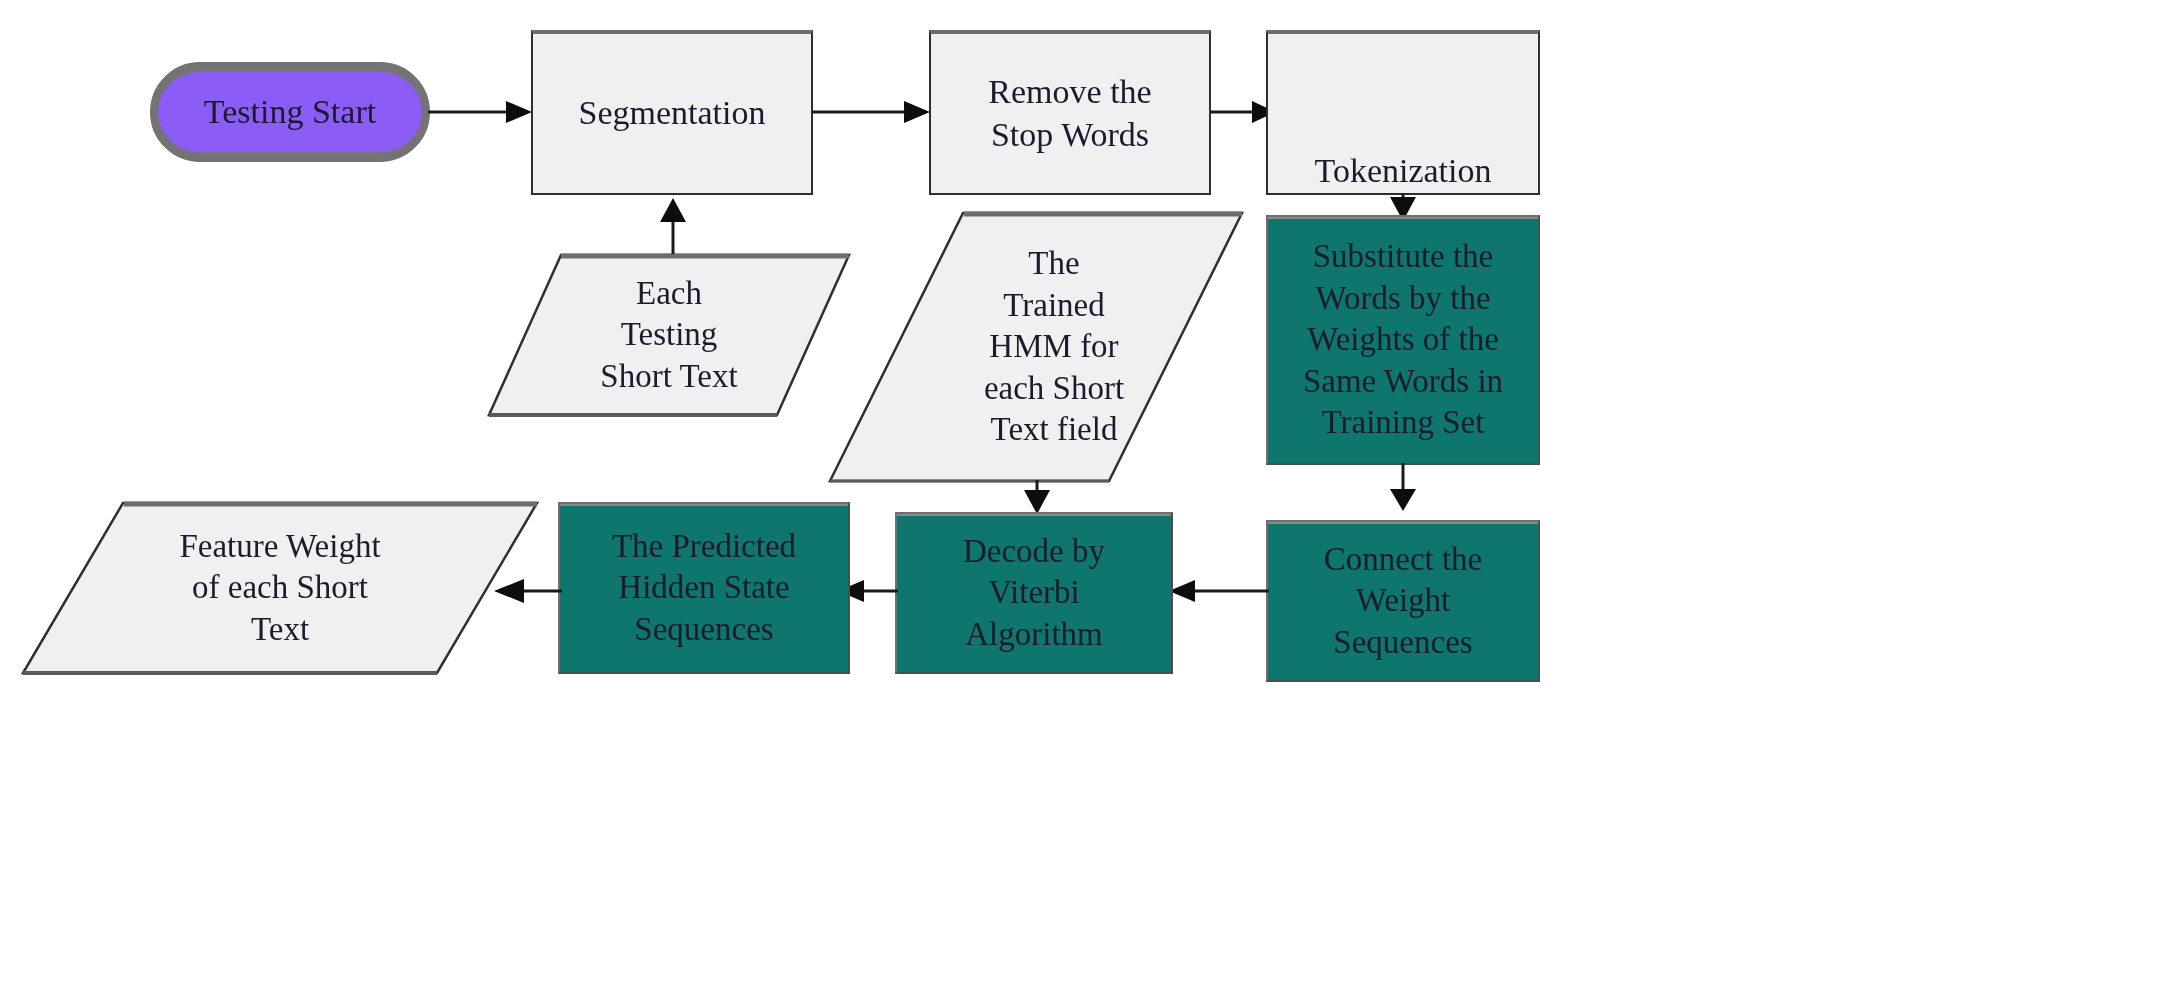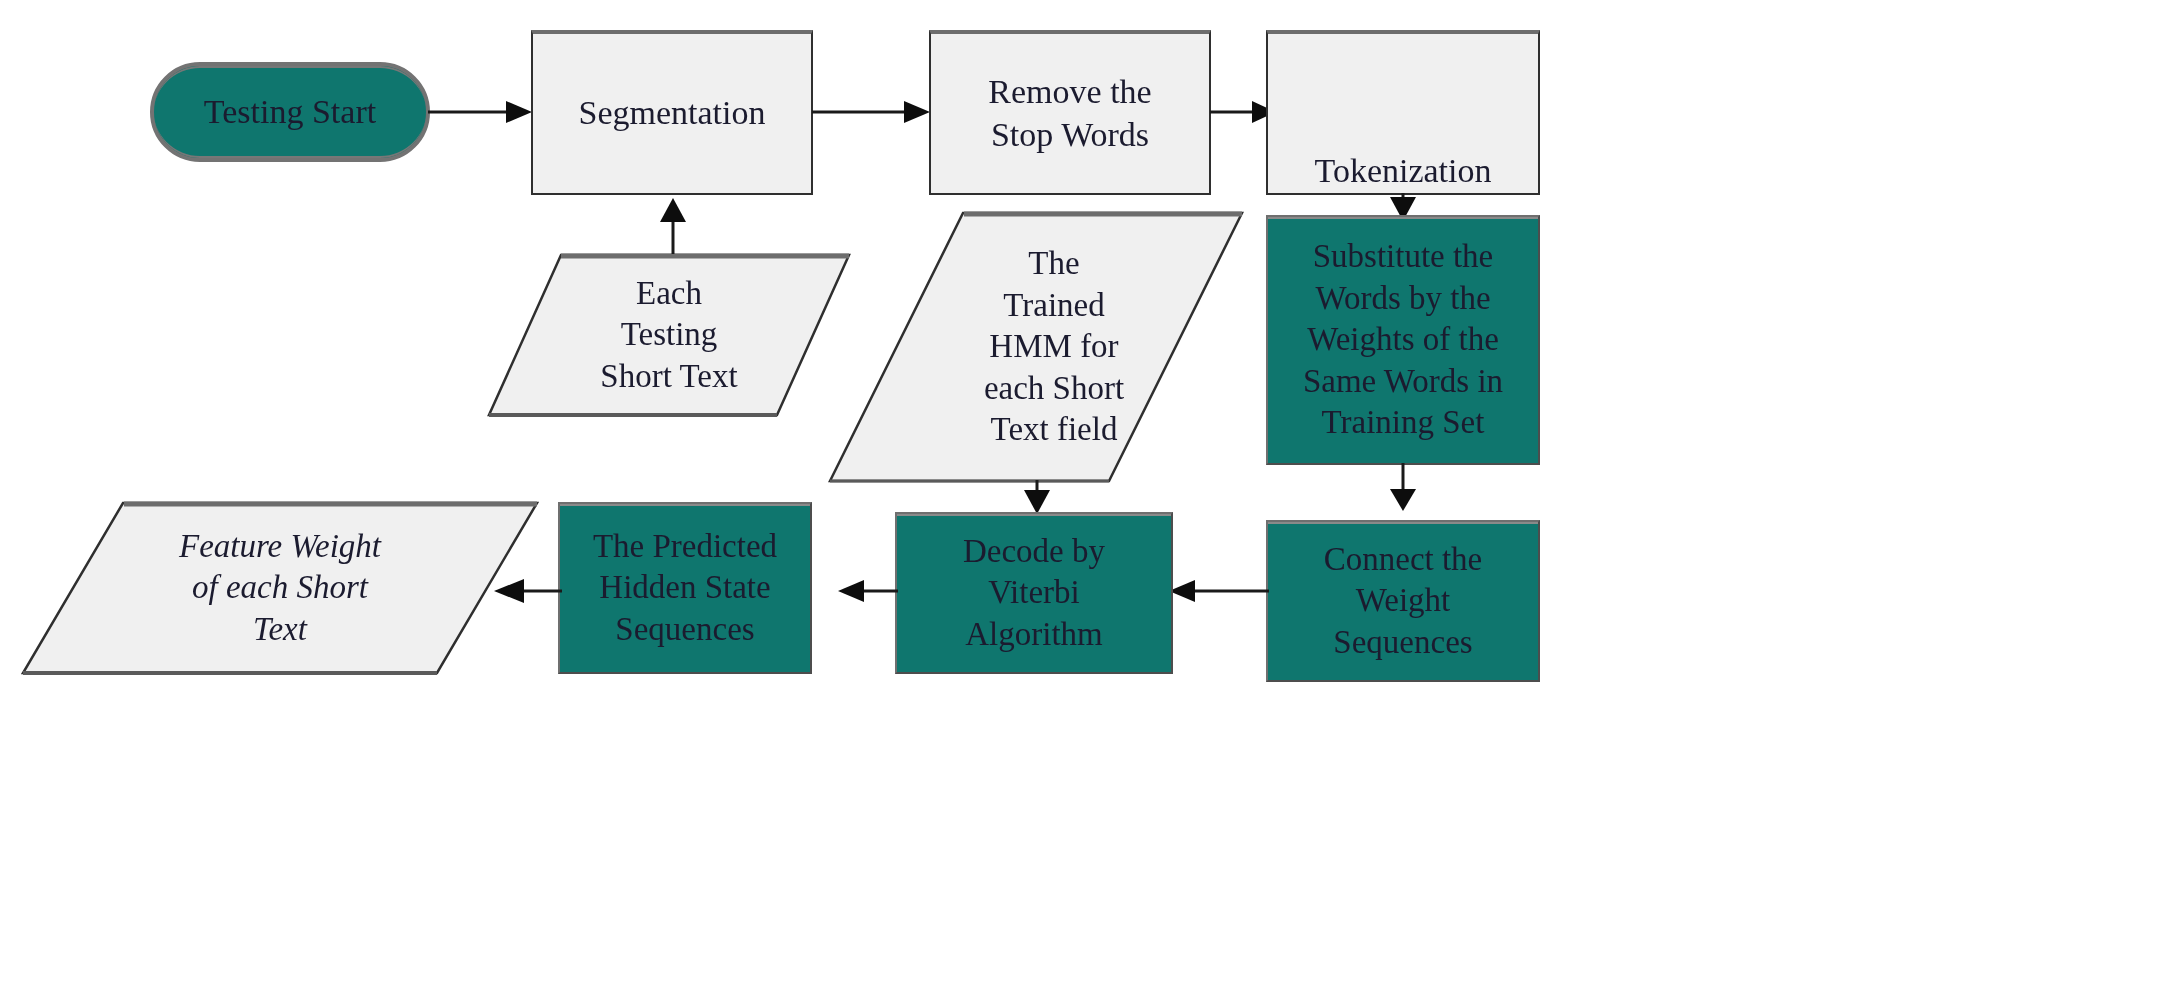--- a/index.html
+++ b/index.html
@@ -36,22 +36,22 @@
     border-top-color: #6f6f6f;
     border-left-color: #6f6f6f;
     box-shadow: 0 2px 0 0 #8a8a8a inset;
   }
   .rect-dark {
     background: #f0f0f0;
     border: 2px solid #2f2f2f;
     border-top: 4px solid #6d6d6d;
   }
   .stadium {
-    background: #0f766e;
-    border: 4px solid #737373;
+    background: #8b5cf6;
+    border: 8px solid #737373;
     border-radius: 999px;
     box-shadow: 0 3px 0 -1px #777 inset, 0 -3px 0 -1px #777 inset;
   }
   
   .para-wrap {
     position: absolute;
   }
   .para-wrap svg {
     position: absolute;
     left: 0;
@@ -206,34 +206,34 @@
 Algorithm</span>
   </div>
 
   <div class="conn" style="left:836px; top:574px;">
     <svg width="64" height="34" viewBox="0 0 64 34">
       <line x1="62" y1="17" x2="26" y2="17" stroke="#1a1a1a" stroke-width="3"></line>
       <polygon points="28,6 28,28 2,17" fill="#0d0d0d"></polygon>
     </svg>
   </div>
 
-  <div class="node rect fs-33" style="left:558px; top:502px; width:254px; height:172px;">
+  <div class="node rect fs-33" style="left:558px; top:502px; width:292px; height:172px;">
     <span>The Predicted
 Hidden State
 Sequences</span>
   </div>
 
   <div class="conn" style="left:492px; top:574px;">
     <svg width="72" height="34" viewBox="0 0 72 34">
       <line x1="70" y1="17" x2="30" y2="17" stroke="#1a1a1a" stroke-width="3"></line>
       <polygon points="32,5 32,29 2,17" fill="#0d0d0d"></polygon>
     </svg>
   </div>
 
-  <div class="para-wrap" style="left:20px; top:500px; width:520px; height:176px;font-style:italic;">
+  <div class="para-wrap" style="left:20px; top:500px; width:520px; height:176px;">
     <svg width="520" height="176" viewBox="0 0 520 176">
       <polygon points="103,3 517,3 417,173 3,173" fill="#f0f0f0" stroke="#2f2f2f" stroke-width="2.5"></polygon>
       <line x1="104" y1="4" x2="517" y2="4" stroke="#6d6d6d" stroke-width="5"></line>
       <line x1="3" y1="173" x2="417" y2="173" stroke="#5a5a5a" stroke-width="4"></line>
     </svg>
     <div class="para-label fs-33">
       <span>Feature Weight
 of each Short
 Text</span>
     </div>

